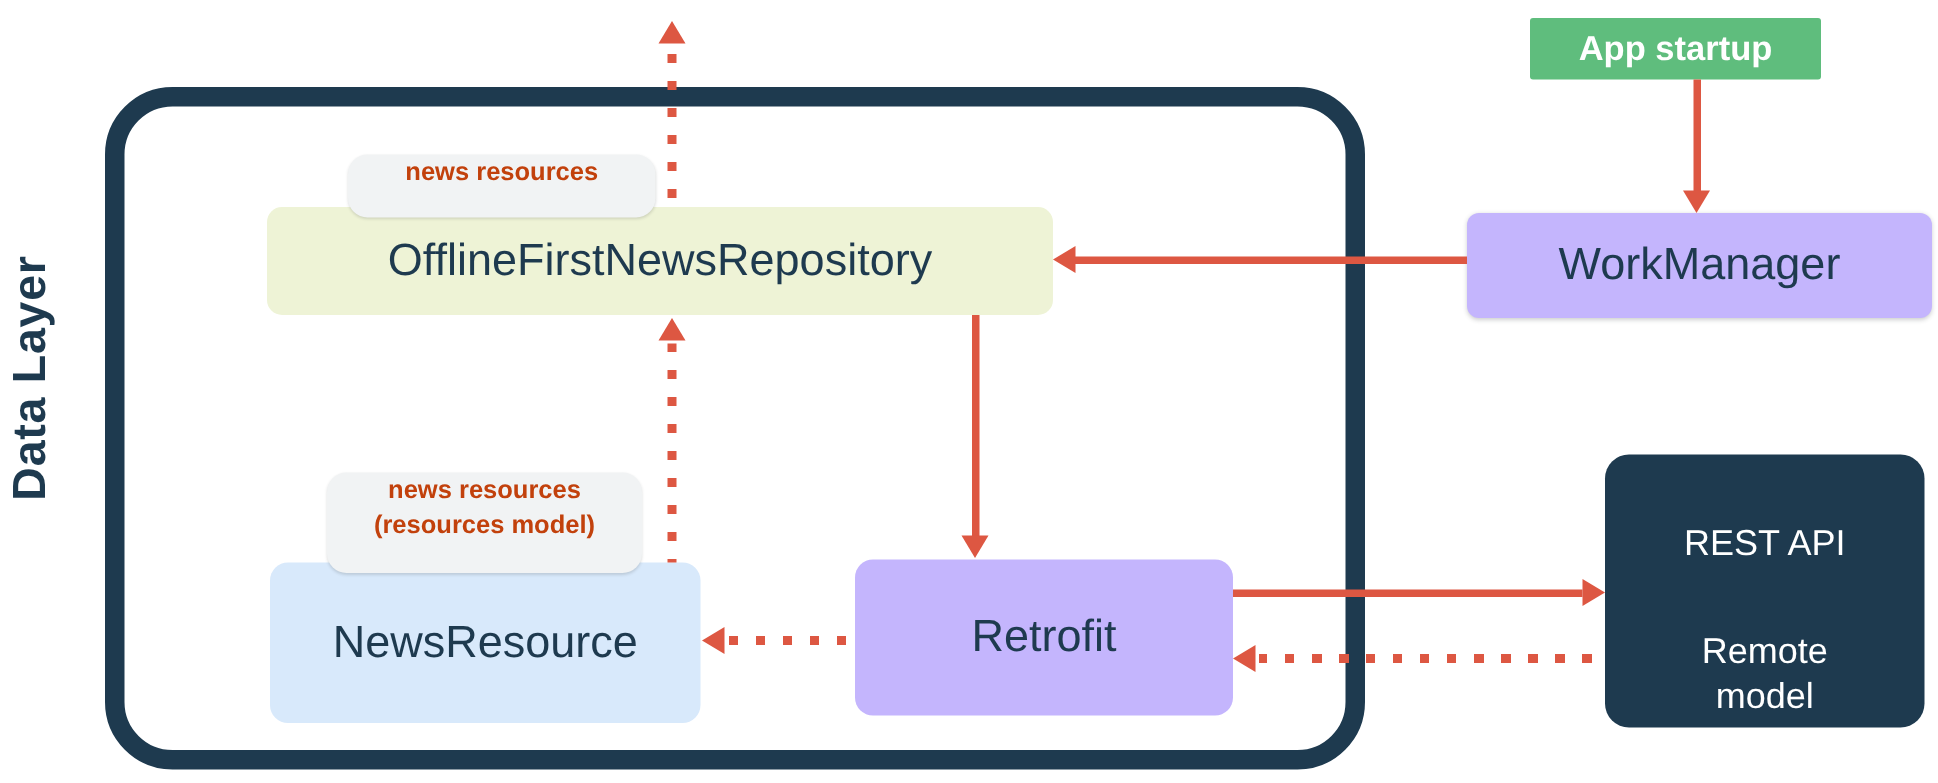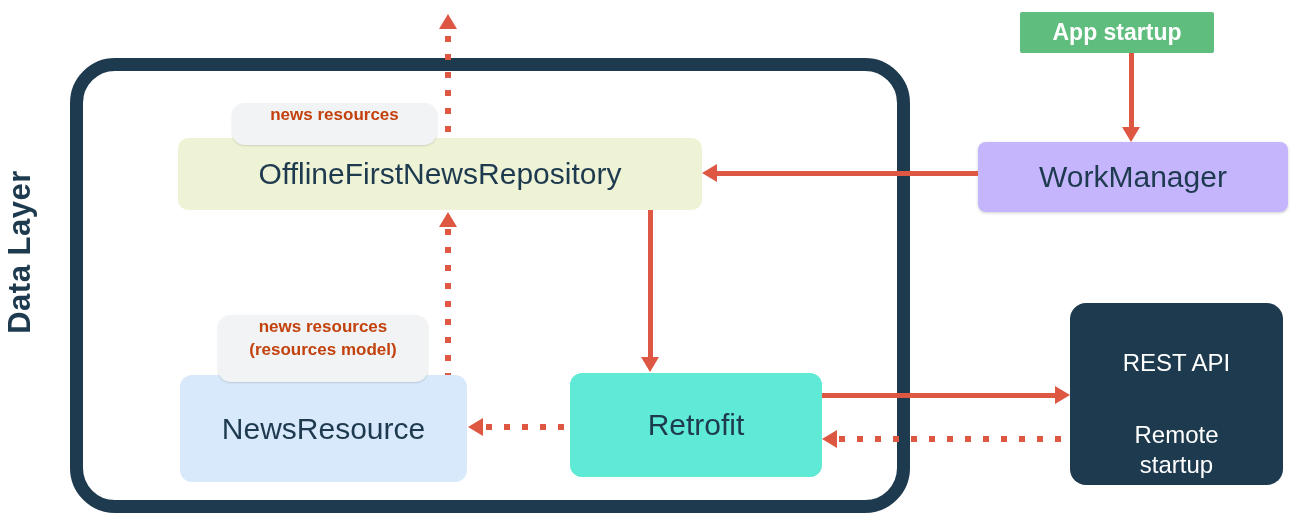--- a/index.html
+++ b/index.html
@@ -25,21 +25,21 @@
     font-size:31px;font-weight:600;color:#1E3A4F;white-space:nowrap;letter-spacing:.5px;
   }
   
   .node{
     position:absolute;display:flex;flex-direction:column;align-items:center;justify-content:center;
     color:#1E3A4F;z-index:4;text-align:center;
   }
   .node .big{font-size:30px;font-weight:500;line-height:46px;white-space:nowrap;}
   .repo{left:178px;top:138px;width:524px;height:72px;background:#EEF3D6;border-radius:10px;}
   .dao{left:180px;top:375px;width:287px;height:107px;background:#D8E9FB;border-radius:12px;}
-  .network{left:570px;top:373px;width:252px;height:104px;background:#5eead4;border-radius:12px;}
+  .network{left:570px;top:373px;width:252px;height:104px;background:#c4b5fd;border-radius:12px;}
   .workmanager{left:978px;top:142px;width:310px;height:70px;background:#c4b5fd;border-radius:8px;
     box-shadow:0 1px 3px rgba(60,64,67,.25);text-align:right;}
   .startup{left:1020px;top:12px;width:194px;height:41px;background:#5FBD7D;border-radius:2px;}
   .startup .big{font-size:23px;font-weight:700;color:#ffffff;line-height:41px;}
   .rest{left:1070px;top:303px;width:213px;height:182px;background:#1E3A4F;border-radius:16px;
     justify-content:flex-start;}
   .rest .small{font-size:24px;font-weight:500;color:#ffffff;line-height:30px;}
   .rest .api-line{margin-top:45px;}
   .rest .server-lines{margin-top:42px;}
   
@@ -100,21 +100,21 @@
   </div>
 
   <div class="node startup">
     <div class="big">App startup</div>
   </div>
 
   <div class="node rest">
     <div class="small api-line">REST API</div>
     <div class="server-lines">
       <div class="small">Remote</div>
-      <div class="small">startup</div>
+      <div class="small">model</div>
     </div>
   </div>
 
   <div class="arrow-part vline" style="left:1129px;top:53px;height:75px;"></div>
   <div class="arrow-part head head-down" style="left:1122px;top:127px;"></div>
 
   <div class="arrow-part hline" style="left:715px;top:171px;width:263px;"></div>
   <div class="arrow-part head head-left" style="left:702px;top:164px;"></div>
 
   <div class="arrow-part vline" style="left:648px;top:210px;height:148px;"></div>

